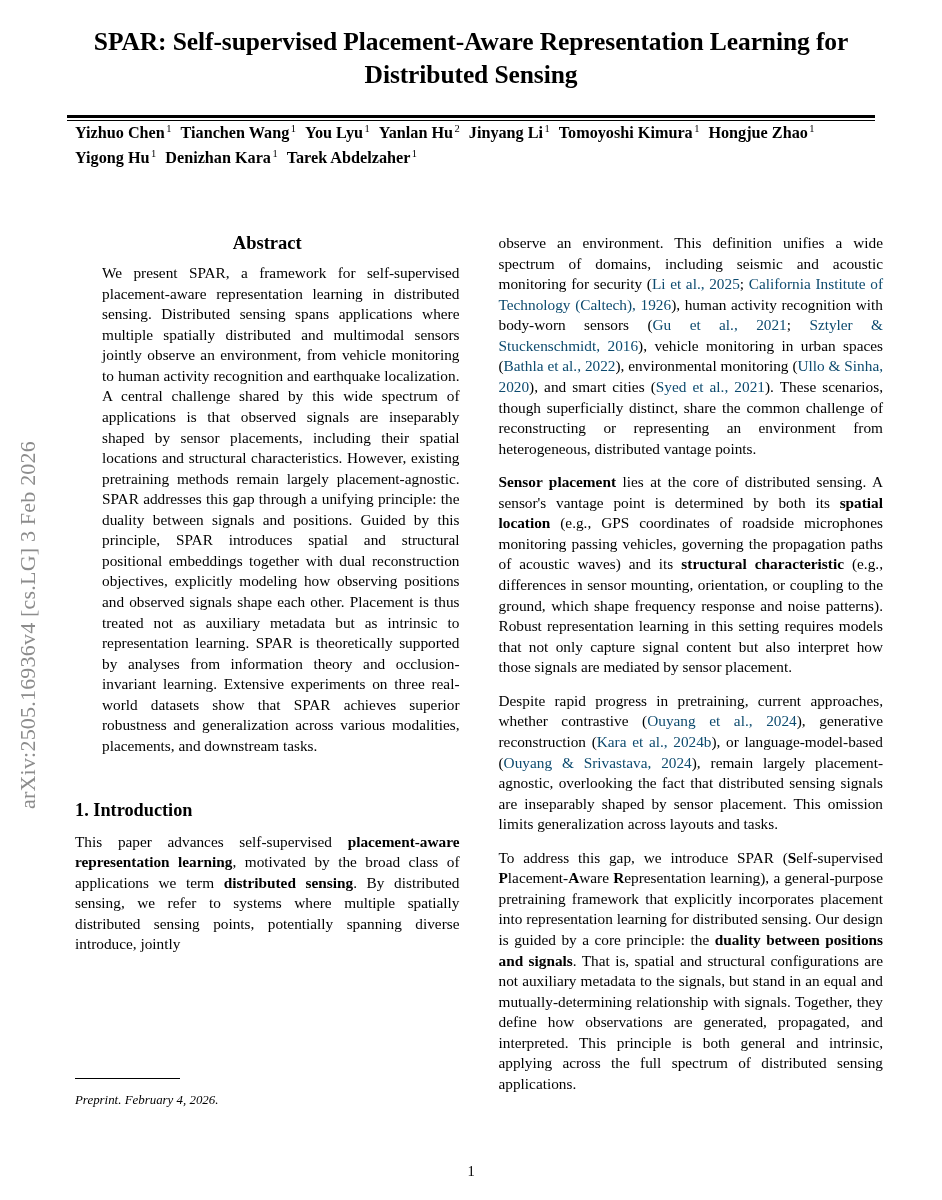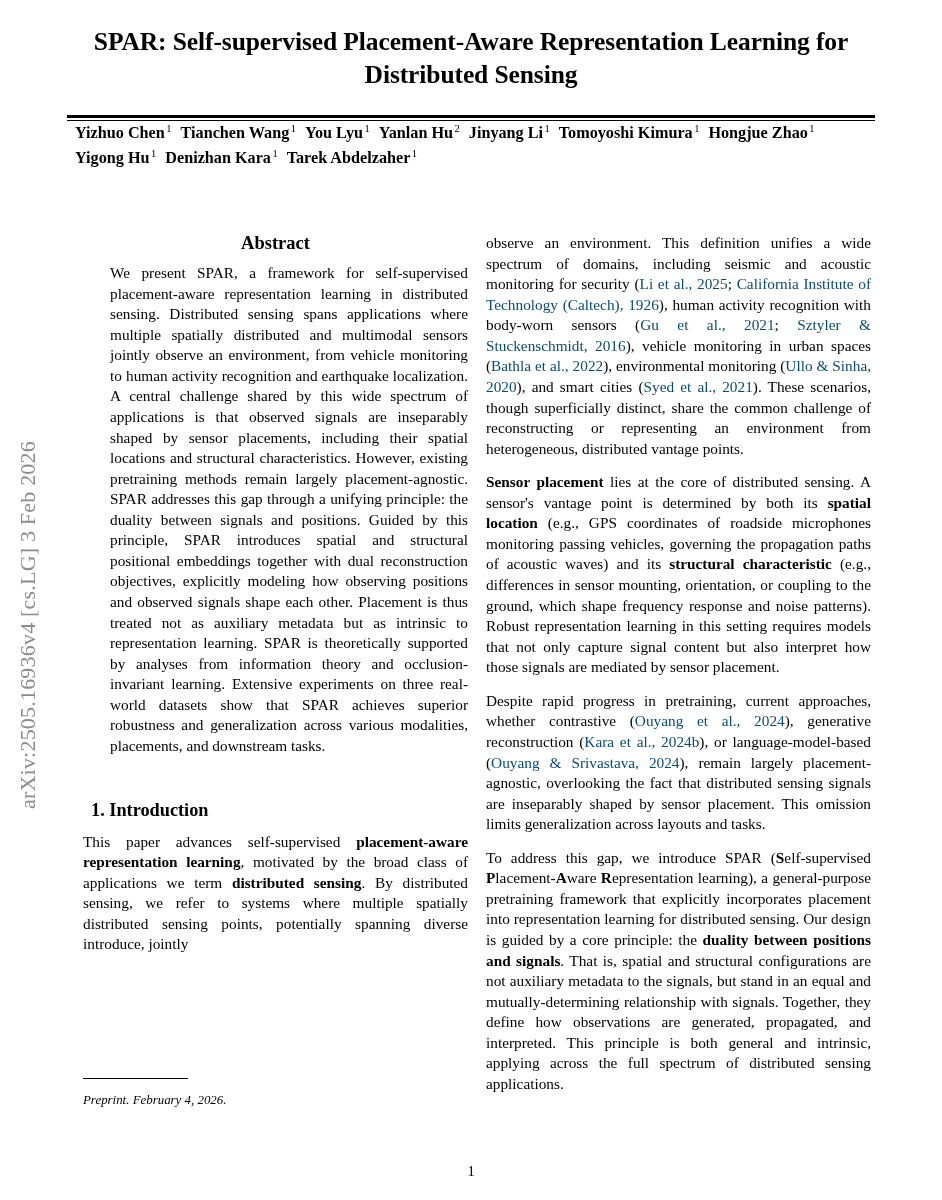--- a/index.html
+++ b/index.html
@@ -91,24 +91,24 @@
     font-size: 10.5px;
     vertical-align: super;
     line-height: 0;
     padding-left: 1.5px;
   }
 
   
   .columns {
     position: absolute;
     top: 233px;
-    left: 16px;
+    left: 8px;
     width: 808px;
     display: flex;
-    gap: 18px;
+    gap: 39px;
   }
   .col {
     width: 385px;
   }
   .col-left { position: relative; }
 
   .abstract-head {
     text-align: center;
     font-weight: bold;
     font-size: 18.5px;
@@ -119,21 +119,21 @@
     line-height: 1.345;
     text-align: justify;
     text-justify: inter-word;
     margin: 0 0 0 27px;
     hyphens: auto;
   }
 
   .section-head {
     font-weight: bold;
     font-size: 18.3px;
-    margin: 43px 0 11px 8px;
+    margin: 43px 0 11px 0;
   }
 
   p.body {
     font-size: 15.3px;
     line-height: 1.345;
     text-align: justify;
     text-justify: inter-word;
     margin: 0 0 13px 0;
     hyphens: auto;
   }

